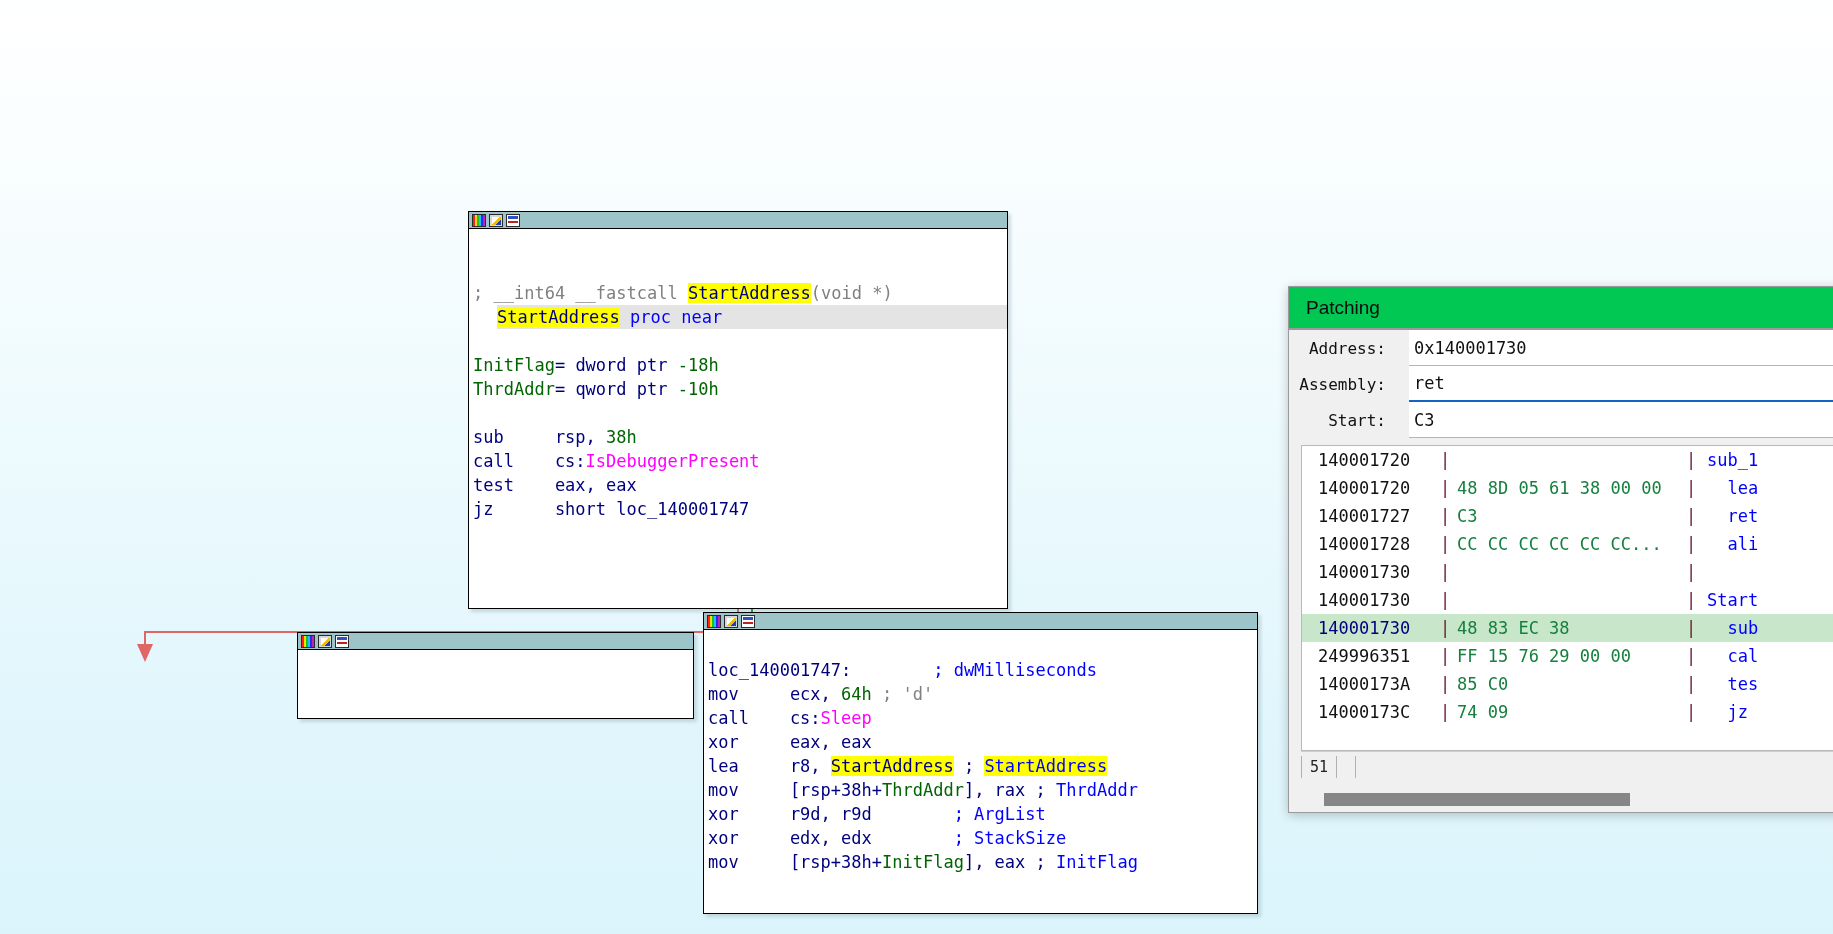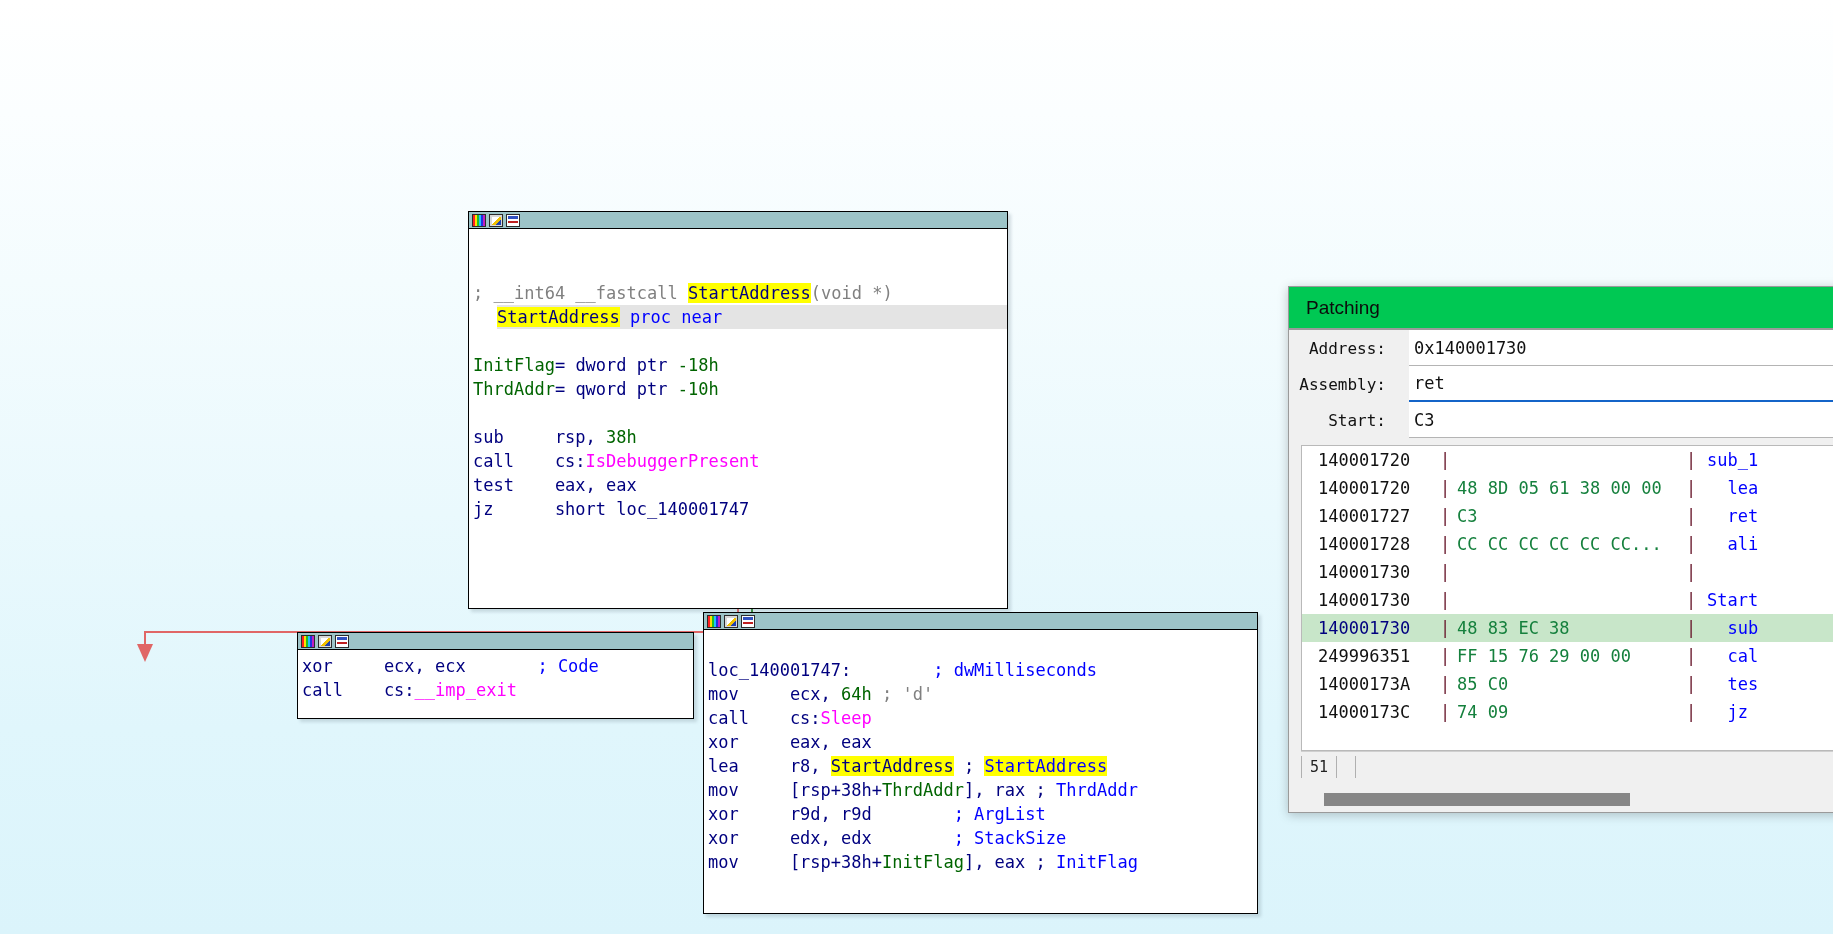--- a/index.html
+++ b/index.html
@@ -150,21 +150,20 @@
     </div>
     <div class="code"><span class="coderow" style="display: block;">&nbsp;</span><span class="coderow" style="display: block;">&nbsp;</span><span class="coderow" style="display: block;"><span class="cmt">; __int64 __fastcall </span><span class="hl">StartAddress</span><span class="cmt">(void *)</span></span><span class="coderow procrow" style="display: block;"><span class="hl">StartAddress</span><span class="kw"> </span><span class="blue">proc near</span></span><span class="coderow" style="display: block;">&nbsp;</span><span class="coderow" style="display: block;"><span class="grn">InitFlag</span><span class="kw">= </span><span class="kw">dword ptr </span><span class="grn">-18h</span></span><span class="coderow" style="display: block;"><span class="grn">ThrdAddr</span><span class="kw">= </span><span class="kw">qword ptr </span><span class="grn">-10h</span></span><span class="coderow" style="display: block;">&nbsp;</span><span class="coderow" style="display: block;"><span class="kw">sub     rsp, </span><span class="grn">38h</span></span><span class="coderow" style="display: block;"><span class="kw">call    cs:</span><span class="mag">IsDebuggerPresent</span></span><span class="coderow" style="display: block;"><span class="kw">test    eax, eax</span></span><span class="coderow" style="display: block;"><span class="kw">jz      short loc_140001747</span></span></div>
   </div>
 
   <div class="node" id="node-exit" style="left:297px;top:632px;width:397px;height:87px;">
     <div class="node-title">
       <span class="tbtn colors"></span>
       <span class="tbtn pencil"></span>
       <span class="tbtn chart"></span>
     </div>
-    <div class="code"><span class="coderow" style="display: block;"><span class="kw">xor     ecx, ecx       </span><span class="blue">; Code</span></span><span class="coderow" style="display: block;"><span class="kw">call    cs:</span><span class="mag">__imp_exit</span></span></div>
   </div>
 
   <div class="node" id="node-loop" style="left:703px;top:612px;width:555px;height:302px;">
     <div class="node-title">
       <span class="tbtn colors"></span>
       <span class="tbtn pencil"></span>
       <span class="tbtn chart"></span>
     </div>
     <div class="code"><span class="coderow" style="display: block;">&nbsp;</span><span class="coderow" style="display: block;"><span class="kw">loc_140001747:        </span><span class="blue">; dwMilliseconds</span></span><span class="coderow" style="display: block;"><span class="kw">mov     ecx, </span><span class="grn">64h</span><span class="cmt"> ; 'd'</span></span><span class="coderow" style="display: block;"><span class="kw">call    cs:</span><span class="mag">Sleep</span></span><span class="coderow" style="display: block;"><span class="kw">xor     eax, eax</span></span><span class="coderow" style="display: block;"><span class="kw">lea     r8, </span><span class="hl">StartAddress</span><span class="kw"> ; </span><span class="hlblue">StartAddress</span></span><span class="coderow" style="display: block;"><span class="kw">mov     [rsp+38h+</span><span class="grn">ThrdAddr</span><span class="kw">], rax ; </span><span class="blue">ThrdAddr</span></span><span class="coderow" style="display: block;"><span class="kw">xor     r9d, r9d        </span><span class="blue">; ArgList</span></span><span class="coderow" style="display: block;"><span class="kw">xor     edx, edx        </span><span class="blue">; StackSize</span></span><span class="coderow" style="display: block;"><span class="kw">mov     [rsp+38h+</span><span class="grn">InitFlag</span><span class="kw">], eax ; </span><span class="blue">InitFlag</span></span></div>
   </div>

